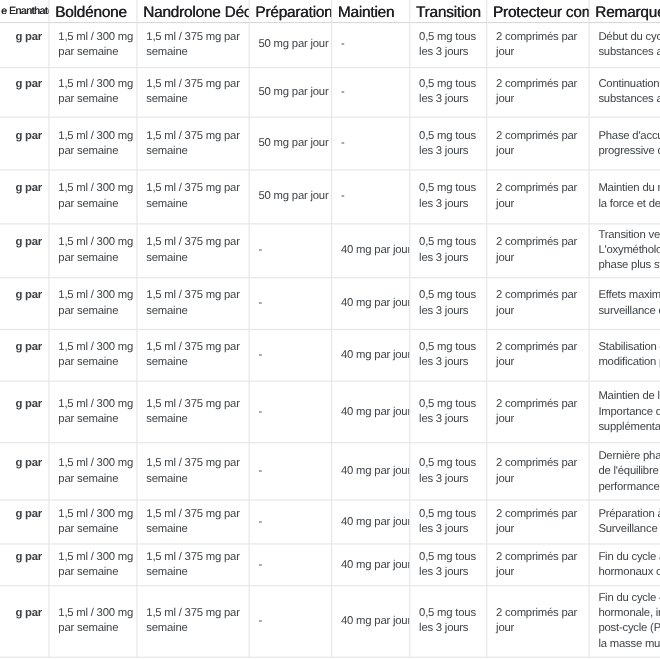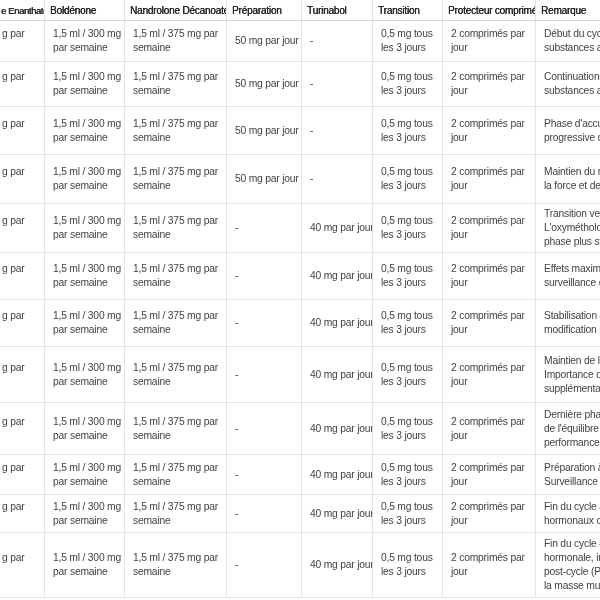--- a/index.html
+++ b/index.html
@@ -12,36 +12,36 @@
     border-collapse:separate;border-spacing:0;table-layout:fixed;
     width:667px;
   }
   th,td{
     box-sizing:border-box;
     overflow:hidden;white-space:pre;
     vertical-align:middle;text-align:left;
   }
   th{
     height:21px;
-    font-size:10px;font-weight:normal;letter-spacing:-0.2px;
+    font-size:14px;font-weight:normal;letter-spacing:-0.2px;
     color:#202124;
     text-shadow:0.35px 0 0 currentColor;
     padding:0 2px 0 5px;
     border-right:1px solid #e4e4e4;
     border-bottom:1px solid #d9d9d9;
   }
   td{
     font-size:10.3px;line-height:14px;letter-spacing:-0.2px;
     color:#3f4346;
     padding:0 3px 0 8px;
     border-right:1px solid #e4e4e4;
     border-bottom:1px solid #e4e4e4;
   }
   th.col-first{padding-left:1px;font-size:9.5px;letter-spacing:-0.4px;}
-  td.col-first{padding-left:2px;}
+  td.col-first{padding-left:14px;font-weight:bold;}
   
   td.col-first::after{content:"\A\00a0";}
   tbody tr:nth-child(1){height:41px;}
   tbody tr:nth-child(2){height:45px;}
   tbody tr:nth-child(3){height:48px;}
   tbody tr:nth-child(4){height:49px;}
   tbody tr:nth-child(5){height:49px;}
   tbody tr:nth-child(6){height:47px;}
   tbody tr:nth-child(7){height:47px;}
   tbody tr:nth-child(8){height:56px;}
@@ -64,21 +64,21 @@
       <col style="width:70px">
       <col style="width:93px">
       <col style="width:131px">
     </colgroup>
     <thead>
       <tr>
           <th class="col-first">e Enanthate</th>
           <th>Boldénone</th>
           <th>Nandrolone Décanoate</th>
           <th>Préparation</th>
-          <th>Turinabol</th>
+          <th>Maintien</th>
           <th>Transition</th>
           <th>Protecteur comprimés</th>
           <th>Remarque</th>
         </tr>
     </thead>
     <tbody>
         <tr>
           <td class="col-first">g par</td>
           <td>1,5 ml / 300 mg
 par semaine</td>

